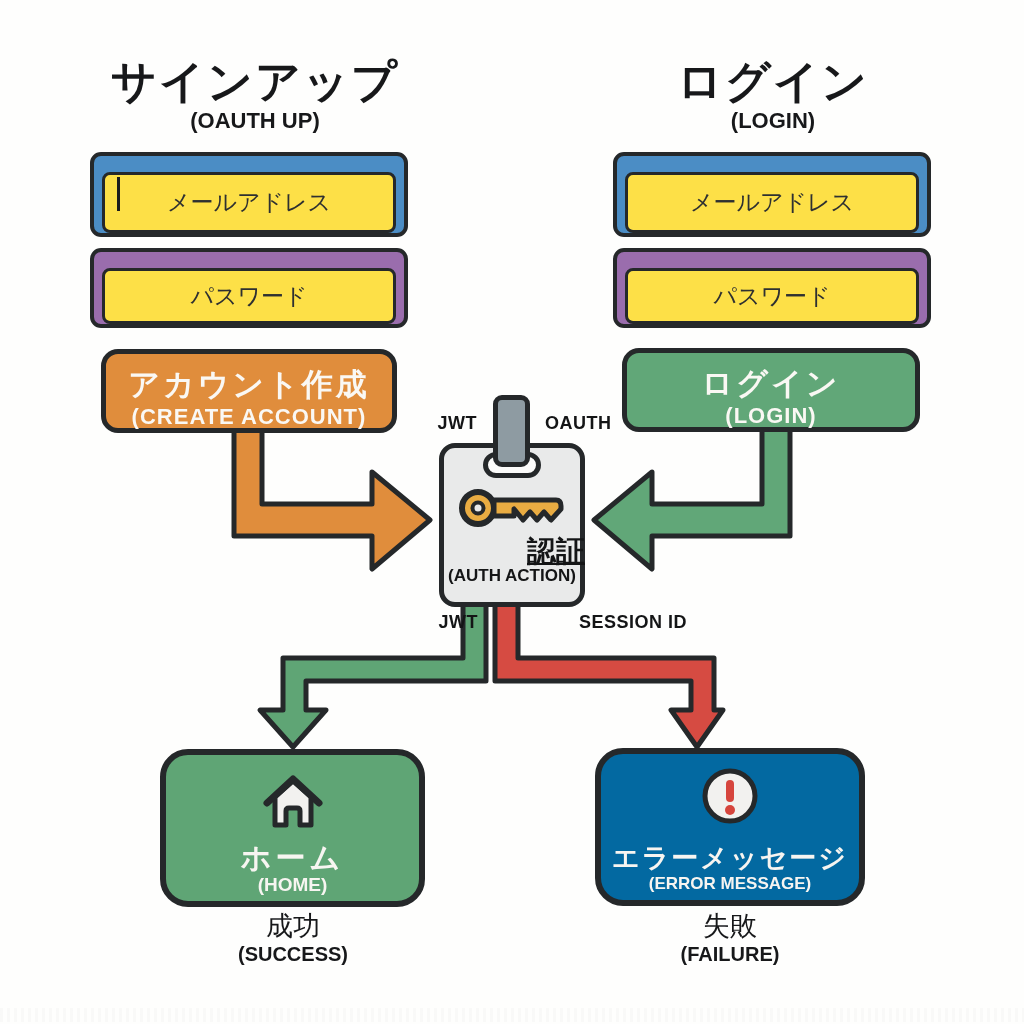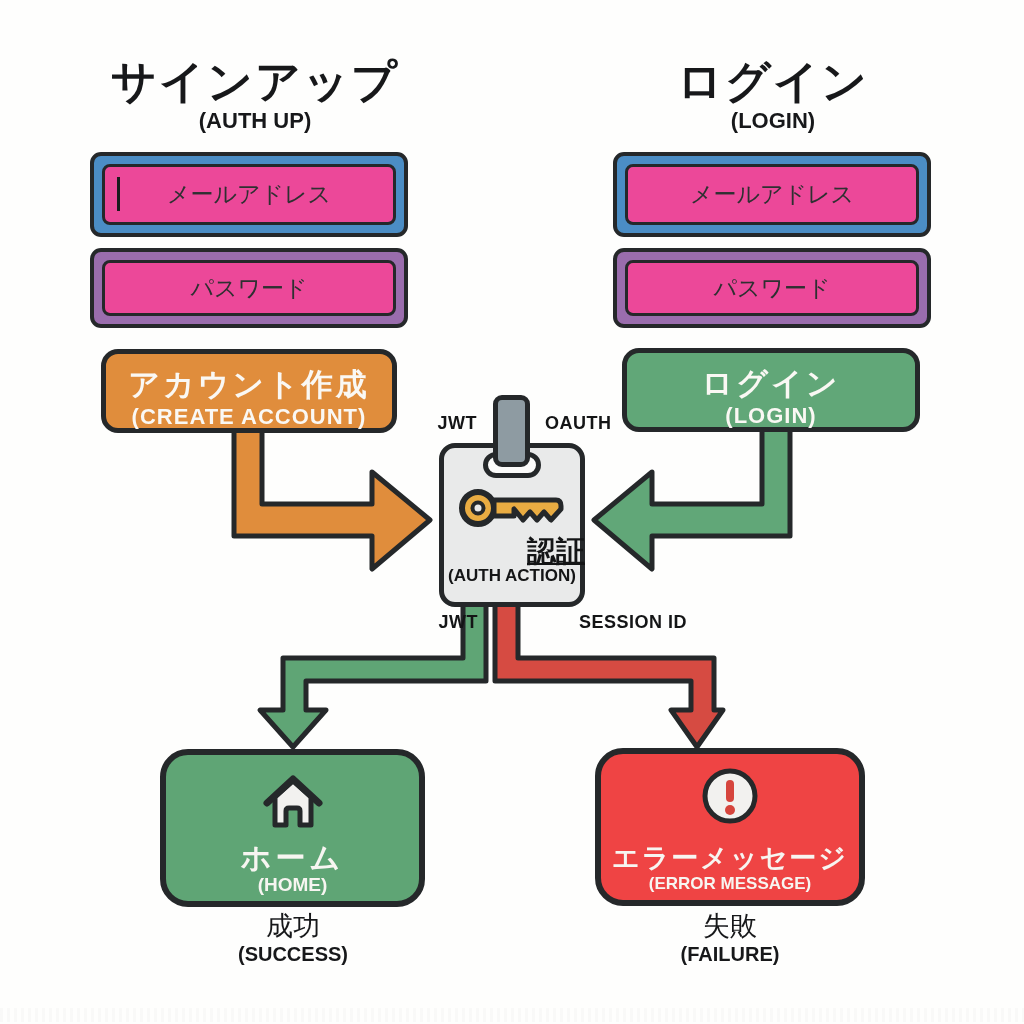--- a/index.html
+++ b/index.html
@@ -12,23 +12,23 @@
   .abs{position:absolute;}
   .ctr{text-align:center;}
   .hd-jp{font-size:45px;font-weight:800;letter-spacing:2px;color:#17181a;}
   .hd-en{font-size:22px;font-weight:700;color:#17181a;}
   .frame{
     position:absolute;border:4px solid #25282a;border-radius:11px;
     padding:8px;box-sizing:border-box;
   }
   .frame input{
     display:block;width:100%;height:100%;box-sizing:border-box;
-    border:3px solid #25282a;border-radius:8px;background:#ec4899;
+    border:3px solid #25282a;border-radius:8px;background:#fde047;
     font-family:inherit;font-size:23px;text-align:center;color:#2a2c2d;
-    outline:none;padding:0;
+    outline:none;padding:0;margin-top:8px;
   }
   .frame input::placeholder{color:#2e3031;opacity:1;}
   .btn{
     position:absolute;border:5px solid #25282a;border-radius:17px;
     display:flex;flex-direction:column;align-items:center;justify-content:center;
     box-sizing:border-box;cursor:pointer;row-gap:1px;
   }
   .btn .b-jp{font-size:31px;font-weight:800;color:#faf8f4;letter-spacing:3px;line-height:1.1;margin-top:16px;}
   .btn .b-en{font-size:22px;font-weight:700;color:#faf8f4;letter-spacing:1px;}
   .btn-orange{background:#e08d3c;}
@@ -51,21 +51,21 @@
   }
   .auth-jp{position:absolute;left:439px;top:532px;width:146px;text-align:right;
     font-size:29px;font-weight:800;color:#141516;z-index:6;text-decoration:underline;}
   .auth-en{position:absolute;left:427px;top:566px;width:170px;text-align:center;
     font-size:17px;font-weight:700;color:#141516;z-index:6;}
   .node{
     position:absolute;border:6px solid #25282a;border-radius:28px;
     box-sizing:border-box;z-index:3;
   }
   .node-green{background:#5fa575;}
-  .node-red{background:#ef4444;}
+  .node-red{background:#0369a1;}
   .n-jp{position:absolute;width:100%;text-align:center;color:#f7f5f1;font-weight:800;}
   .n-en{position:absolute;width:100%;text-align:center;color:#f7f5f1;font-weight:700;}
   .cap-jp{font-size:27px;font-weight:400;color:#17181a;}
   .cap-en{font-size:20px;font-weight:800;color:#17181a;}
   .caret{position:absolute;left:117px;top:177px;width:3px;height:34px;background:#1b1c1d;z-index:2;}
   svg.arrows{position:absolute;left:0;top:0;z-index:1;pointer-events:none;}
   .icon-wrap{position:absolute;z-index:6;}
   .noise{
     position:absolute;left:0;top:1008px;width:1024px;height:14px;opacity:0.05;
     background:repeating-linear-gradient(90deg,#999 0 3px,transparent 3px 7px);
@@ -81,21 +81,21 @@
     <path d="M234,428 L262,428 L262,504 L372,504 L372,472 L430,520 L372,569 L372,536 L234,536 Z" fill="#e08d3c" stroke="#25282a" stroke-width="5" stroke-linejoin="round"></path>
 
     <path d="M790,428 L762,428 L762,504 L652,504 L652,472 L594,520 L652,569 L652,536 L790,536 Z" fill="#61a778" stroke="#25282a" stroke-width="5" stroke-linejoin="round"></path>
 
     <path d="M463,600 L486,600 L486,681 L306,681 L306,710 L326,710 L293,747 L260,710 L283,710 L283,658 L463,658 Z" fill="#5fa575" stroke="#25282a" stroke-width="5" stroke-linejoin="round"></path>
 
     <path d="M495,600 L518,600 L518,658 L714,658 L714,710 L723,710 L697,747 L671,710 L691,710 L691,681 L495,681 Z" fill="#d64b42" stroke="#25282a" stroke-width="5" stroke-linejoin="round"></path>
   </svg>
 
   <div class="abs ctr hd-jp" style="left:55px;top:52px;width:400px;">サインアップ</div>
-  <div class="abs ctr hd-en" style="left:55px;top:108px;width:400px;">(AUTH UP)</div>
+  <div class="abs ctr hd-en" style="left:55px;top:108px;width:400px;">(OAUTH UP)</div>
 
   <div class="frame" style="left:90px;top:152px;width:318px;height:85px;background:#4b8dc5;">
     <input type="text" readonly="" placeholder="メールアドレス" style="">
   </div>
   <div class="caret"></div>
 
   <div class="frame" style="left:90px;top:248px;width:318px;height:80px;background:#9a6dad;">
     <input type="text" readonly="" placeholder="パスワード" style="">
   </div>
 

